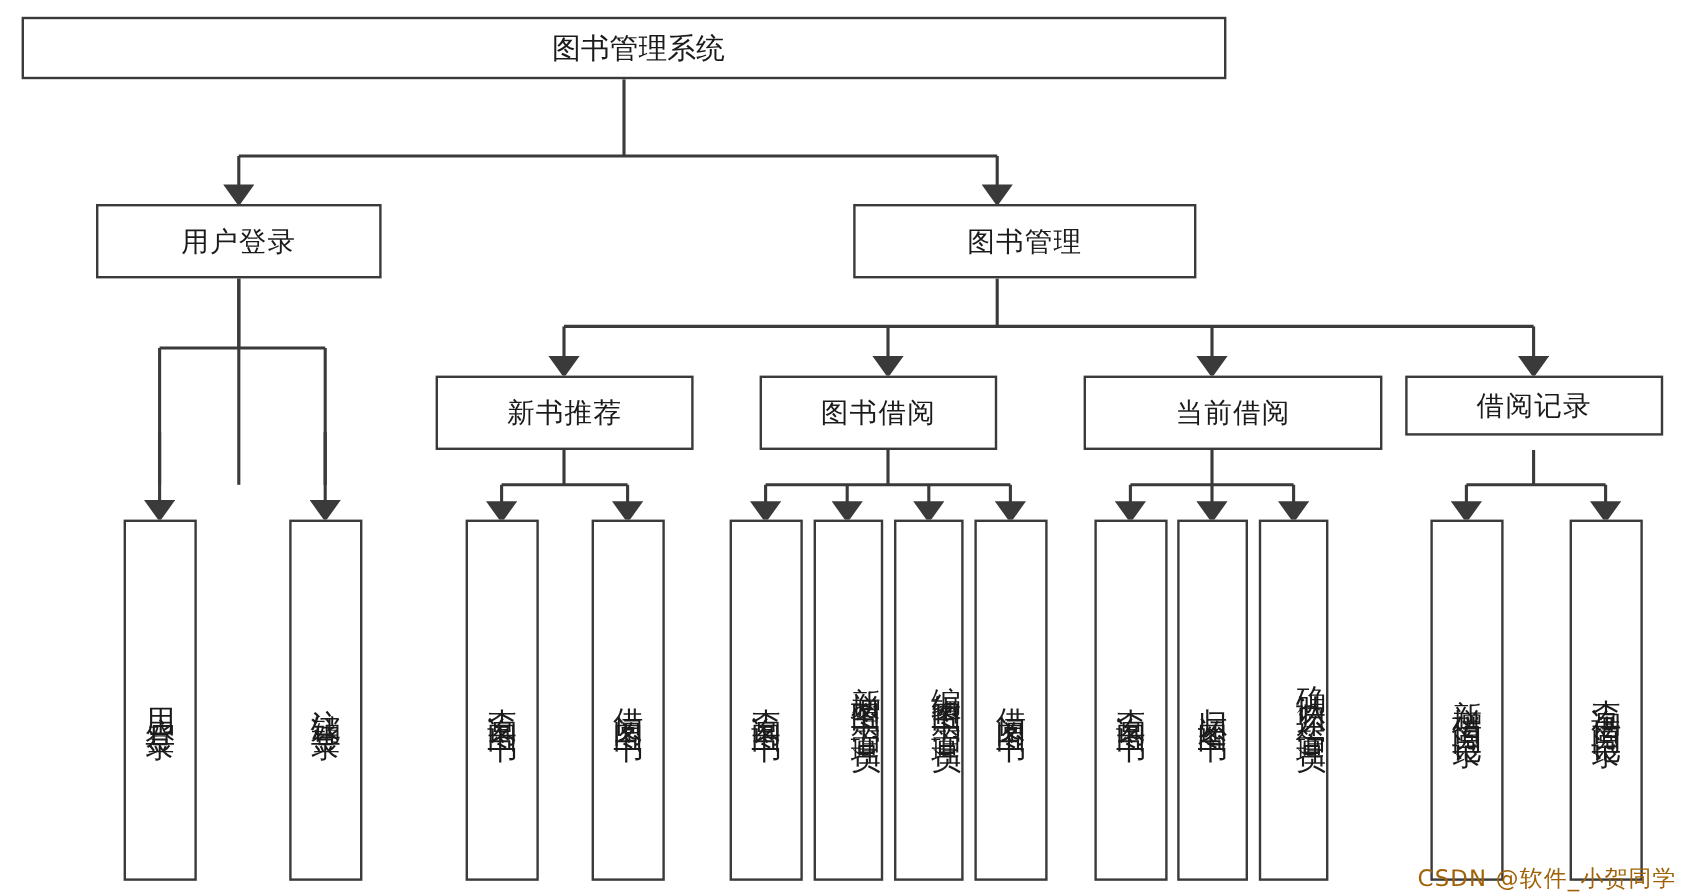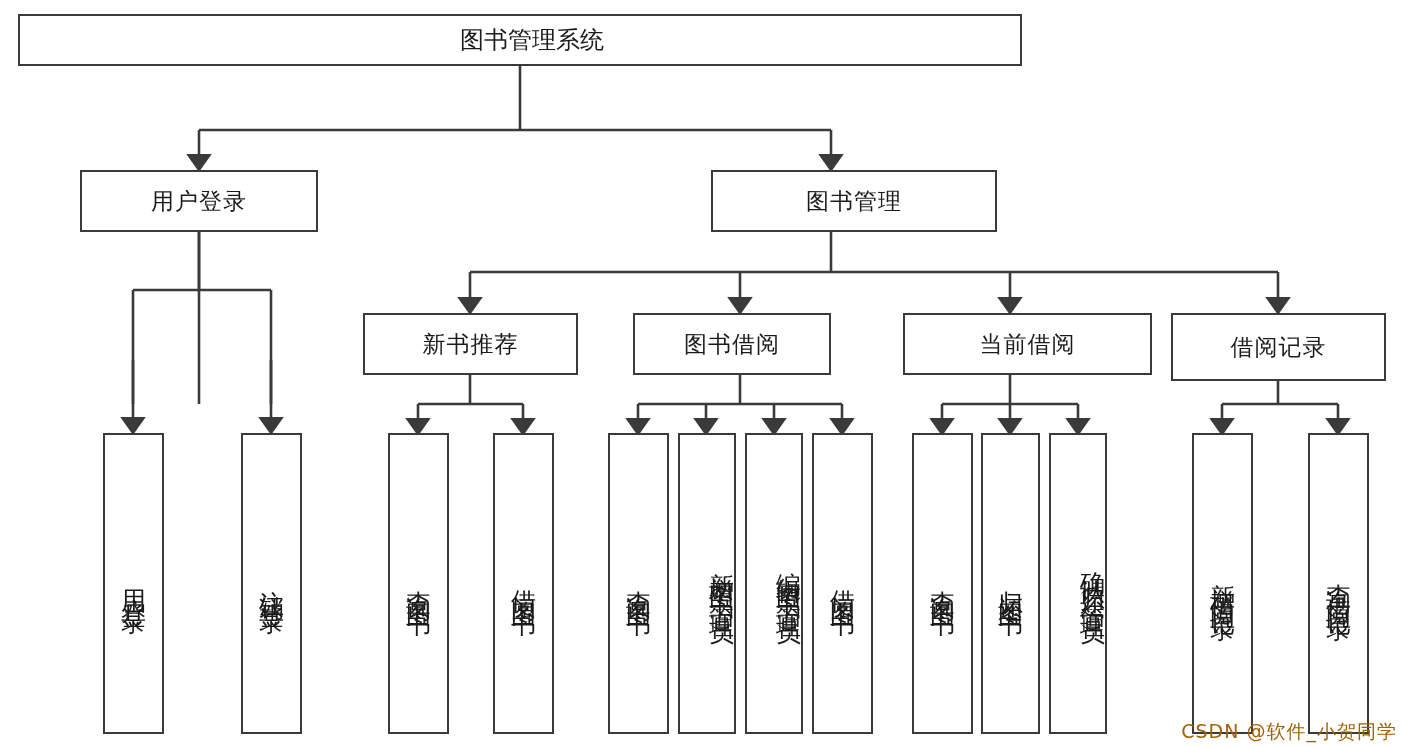--- a/index.html
+++ b/index.html
@@ -111,21 +111,21 @@
 
   <div class="node h" style="left:363px;top:313px;width:215px;height:62px;">
     <span>新书推荐</span>
   </div>
   <div class="node h" style="left:633px;top:313px;width:198px;height:62px;">
     <span>图书借阅</span>
   </div>
   <div class="node h" style="left:903px;top:313px;width:249px;height:62px;">
     <span>当前借阅</span>
   </div>
-  <div class="node h" style="left:1171px;top:313px;width:215px;height:68px;">
+  <div class="node h" style="left:1171px;top:313px;width:215px;height:50px;">
     <span>借阅记录</span>
   </div>
 
   <div class="node leaf" style="left:103px;top:433px;width:61px;height:301px;">
     <span class="leaf-label">用户登录</span>
   </div>
   <div class="node leaf" style="left:241px;top:433px;width:61px;height:301px;">
     <span class="leaf-label">注销登录</span>
   </div>
 

